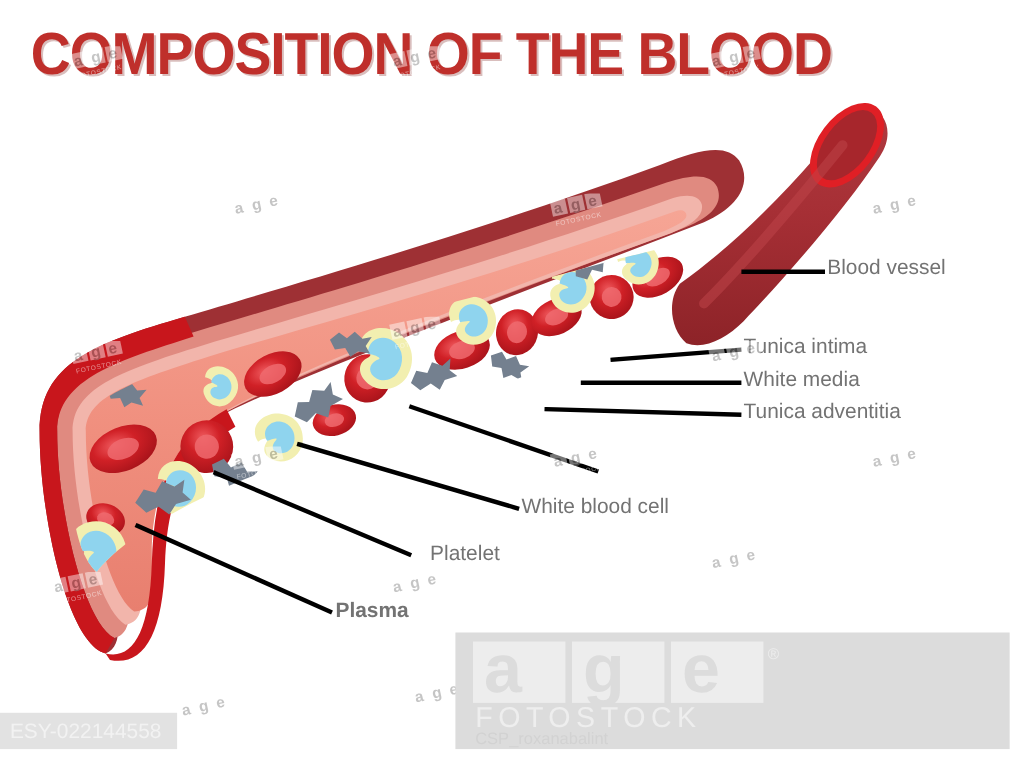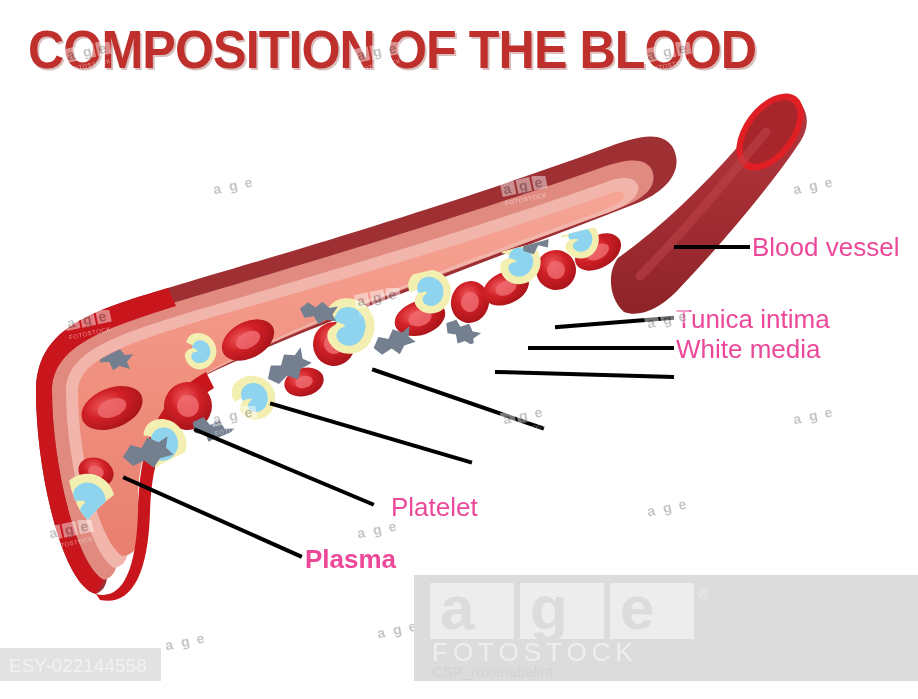--- a/index.html
+++ b/index.html
@@ -28,22 +28,22 @@
     transform: scaleX(0.93);
     transform-origin: left top;
     white-space: nowrap;
     line-height: 1;
     text-shadow: 2px 2px 0 rgba(120,20,18,0.28);
   }
   .diagram { position: absolute; left: 0; top: 0; }
   .label {
     position: absolute;
     font-family: "Liberation Sans", sans-serif;
-    font-size: 26px;
-    color: #ec4899;
+    font-size: 19px;
+    color: #737373;
     white-space: nowrap;
     line-height: 1;
     text-align: center;
   }
   .wm-small {
     position: absolute;
     width: 56px; height: 30px;
     opacity: 0.50;
     pointer-events: none;
   }
@@ -361,20 +361,22 @@
       <line x1="196" y1="430" x2="372" y2="504"></line>
       <line x1="125" y1="478" x2="300" y2="556"></line>
     </g>
   </svg>
 
   <div class="title">COMPOSITION OF THE BLOOD</div>
 
   <div class="label" style="left:752px; top:234px;">Blood vessel</div>
   <div class="label" style="left:676px; top:306px;">Tunica intima</div>
   <div class="label" style="left:676px; top:336px;">White media</div>
+  <div class="label" style="left:676px; top:365px;">Tunica adventitia</div>
+  <div class="label" style="left:474px; top:451px;">White blood cell</div>
   <div class="label" style="left:391px; top:494px;">Platelet</div>
   <div class="label" style="left:305px; top:546px;font-weight:bold;">Plasma</div>
 
   <div id="tiled-watermarks">
       <div class="wm-small" style="left: 62px; top: 42px;"><svg width="56" height="30" viewBox="0 0 56 30">
           <g transform="rotate(-12 28 15)">
             <rect x="4" y="2" width="14" height="14" fill="#ffffff" opacity="0.9"></rect>
             <rect x="20" y="2" width="14" height="14" fill="#ffffff" opacity="0.9"></rect>
             <rect x="36" y="2" width="14" height="14" fill="#ffffff" opacity="0.9"></rect>
             <text x="6" y="14" font-family="Liberation Sans, sans-serif" font-size="14" font-weight="bold" fill="#8d8d8d">a</text>

